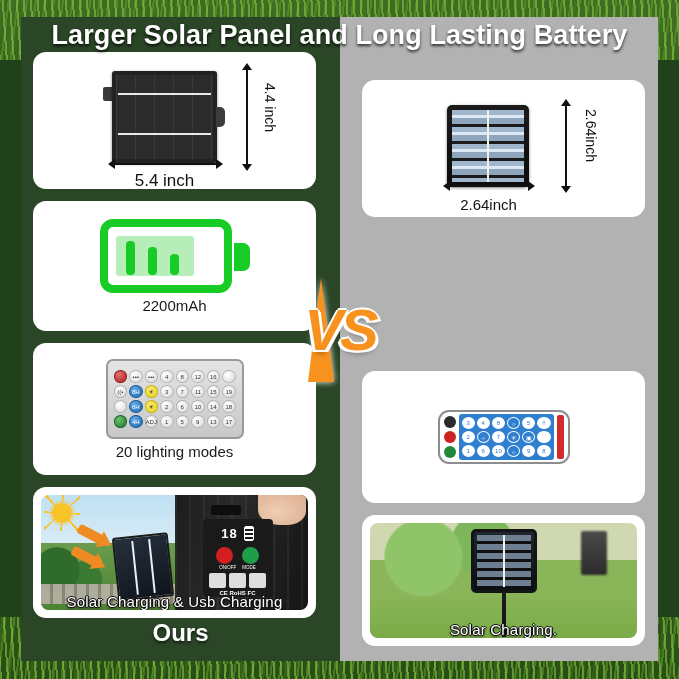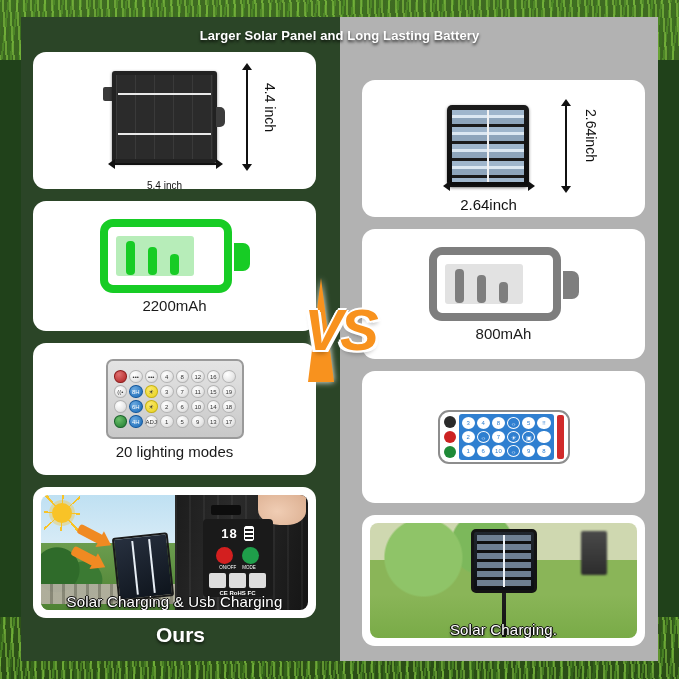--- a/index.html
+++ b/index.html
@@ -30,21 +30,21 @@
     display:flex;
   }
   .col{ position:relative; }
   .col.ours  { width:319px; background:#2b4527; }
   .col.others{ width:318px; background:#b2b2b2; }
 
   
   #title{
     position:absolute; left:21px; top:17px; width:637px; height:36px;
     display:flex; align-items:center; justify-content:center;
-    color:#fff; font-weight:bold; font-size:13px; letter-spacing:.1px;
+    color:#fff; font-weight:bold; font-size:27px; letter-spacing:.1px;
     text-shadow:0 2px 3px rgba(0,0,0,.75);
     z-index:6; pointer-events:none; white-space:nowrap;
   }
 
   
   .card{
     position:absolute; background:#fff; border-radius:13px;
     display:flex; flex-direction:column; align-items:center; justify-content:center;
     overflow:hidden;
   }
@@ -53,21 +53,21 @@
   .row1{ top:35px;  height:137px; }
   .row2{ top:184px; height:130px; }
   .row3{ top:326px; height:132px; }
   .row4{ top:470px; height:131px; padding:8px; }
 
   .caption{ font-size:15px; color:#1a1a1a; margin-top:4px; }
 
   
   .footer{
     position:absolute; left:0; right:0; bottom:14px;
-    text-align:center; color:#fff; font-weight:bold; font-size:21px;
+    text-align:center; color:#fff; font-weight:bold; font-size:24px;
     text-shadow:0 2px 3px rgba(0,0,0,.6);
   }
 
   
   .sp-wrap{ position:relative; width:210px; height:112px; }
   .sp-big{
     position:absolute; left:42px; top:6px; width:105px; height:92px;
     background:#222; border-radius:3px; padding:4px;
     box-shadow:0 1px 3px rgba(0,0,0,.5);
   }
@@ -91,21 +91,21 @@
   .dim-v:before{ top:-6px; border-bottom:7px solid #111; }
   .dim-v:after { bottom:-6px; border-top:7px solid #111; }
   .dim-v-label{
     position:absolute; right:2px; top:18px; font-size:14px; color:#111;
     writing-mode:vertical-rl; text-orientation:mixed;
   }
   .dim-h{ position:absolute; left:44px; bottom:12px; width:103px; height:2px; background:#111; }
   .dim-h:before,.dim-h:after{ content:""; position:absolute; top:-4px; border-top:5px solid transparent; border-bottom:5px solid transparent;}
   .dim-h:before{ left:-6px; border-right:7px solid #111; }
   .dim-h:after { right:-6px; border-left:7px solid #111; }
-  .dim-h-label{ position:absolute; left:30px; bottom:-14px; width:130px; text-align:center; font-size:10px; color:#111; }
+  .dim-h-label{ position:absolute; left:30px; bottom:-14px; width:130px; text-align:center; font-size:17px; color:#111; }
 
   
   .sp-small{
     position:absolute; left:48px; top:12px; width:82px; height:82px;
     background:linear-gradient(#1b1b1b,#0c0c0c); border-radius:5px; padding:5px;
     box-shadow:0 1px 3px rgba(0,0,0,.5);
   }
   .sp-small .cells{
     width:100%; height:100%; position:relative;
     background:repeating-linear-gradient(180deg,
@@ -459,34 +459,20 @@
         <div class="sp-small">
             <div class="cells"></div>
           </div>
         <div class="dim-v-s"></div>
         <div class="dim-v-s-label">2.64inch</div>
         <div class="dim-h-s"></div>
         <div class="dim-h-s-label">2.64inch</div>
       </div>
     </div>
 
-    <div class="card row2">
-      <div class="batt gray">
-        <div class="batt-body">
-          <div class="batt-fill"></div>
-          <div class="bars">
-              <i></i>
-              <i></i>
-              <i></i>
-            </div>
-        </div>
-        <div class="batt-cap"></div>
-      </div>
-      <div class="caption">800mAh</div>
-    </div>
 
     <div class="card row3">
       <div class="remote-b">
         <div class="lcol">
             <b></b>
             <b></b>
             <b></b>
           </div>
         <div class="pad">
           <i>3</i>

